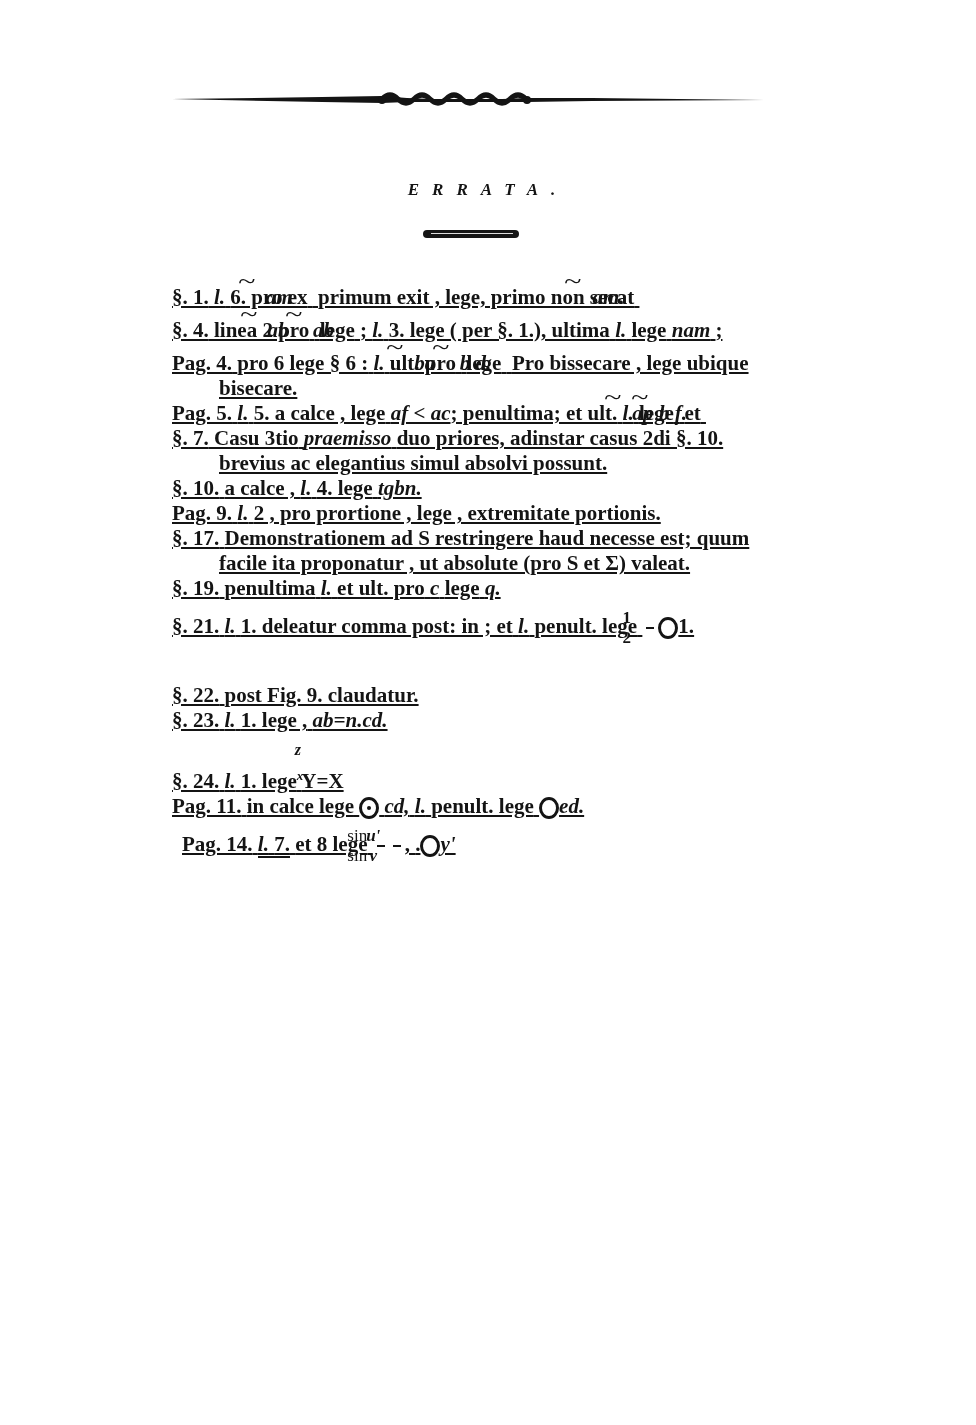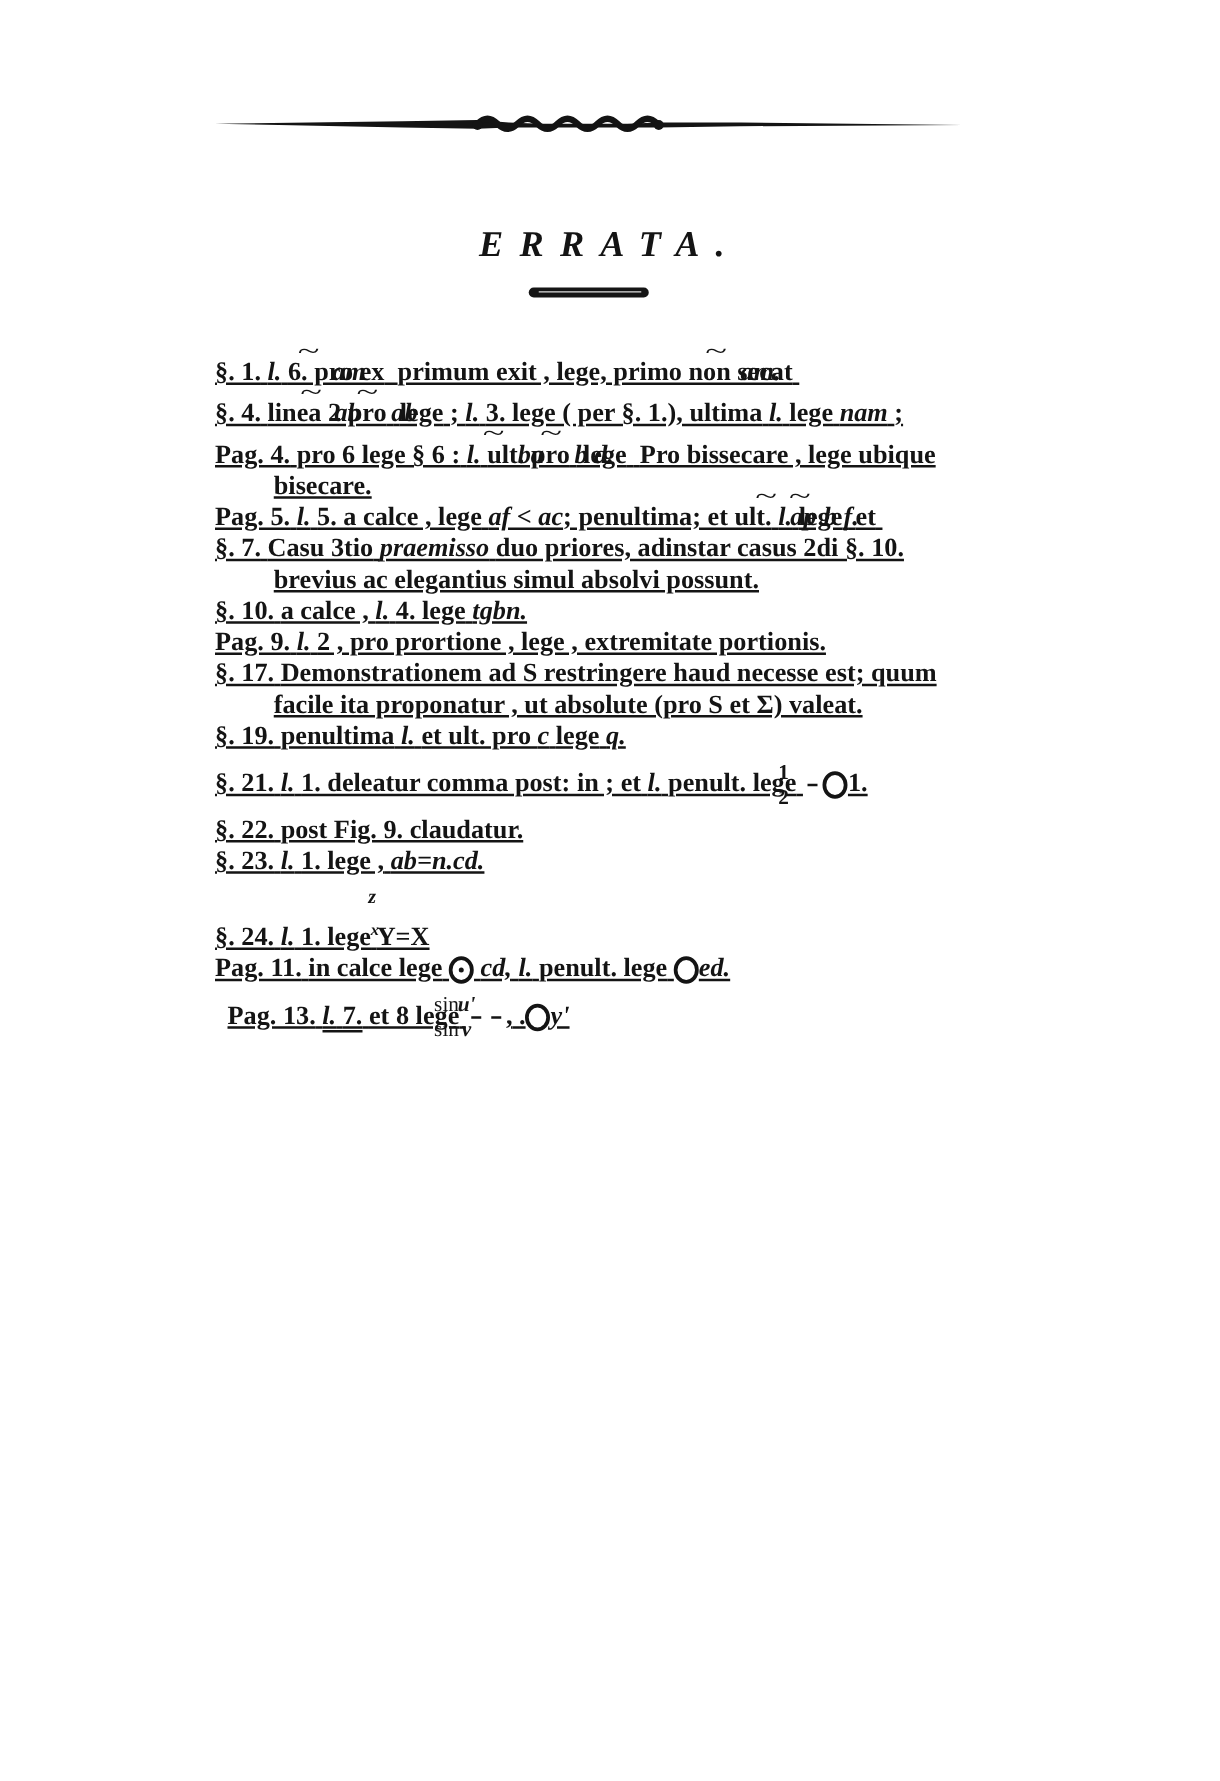--- a/index.html
+++ b/index.html
@@ -1,21 +1,21 @@
 <!DOCTYPE html>
 <html><head>
 <meta charset="utf-8">
 <style>
   html, body { margin: 0; padding: 0; background: #ffffff; }
   body { width: 976px; height: 1425px; position: relative; overflow: hidden;
          font-family: "DejaVu Serif", "Liberation Serif", serif; color: #141414; }
   .ornament { position: absolute; left: 172px; top: 90px; width: 598px; height: 18px; }
   .title { position: absolute; left: 0; width: 976px; top: 180px; text-align: center;
            font-family: "Liberation Serif", serif; font-style: italic; font-weight: bold;
-           font-size: 29px; letter-spacing: 13px; }
+           font-size: 17px; letter-spacing: 13px; }
   .rule-small { position: absolute; left: 423px; top: 230px; width: 96px; height: 8px;
                 background: #151515; border-radius: 4px; }
   .rule-small::after { content: ""; position: absolute; left: 8px; right: 6px; top: 3px; height: 1px; background: #ddd; }
   .entries { position: absolute; left: 172px; top: 285px; width: 610px;
              font-family: "Liberation Serif", serif; font-weight: bold; font-size: 21px; line-height: 25px; text-decoration: underline; }
   .entry { position: relative; padding-left: 47px; text-indent: -47px; margin: 0; }
   .entry.sp { margin-top: 8px; }
   .it { font-style: italic; }
   .tilde { position: relative; display: inline-block; }
   .tilde::before { content: "~"; position: absolute; left: 50%; top: -16px; transform: translateX(-50%) scaleX(1.6); font-weight: normal; font-size: 20px; }
@@ -131,21 +131,21 @@
     <span class="it">l.</span>
     <span>1. deleatur comma post: in ; et</span>
     <span class="it">l.</span>
     <span>penult. lege</span>
     <span class="frac">
       <span class="num">1</span>
       <span class="den">2</span>
     </span><span class="circ"></span><span>1.</span>
   </p>
 
-  <p class="entry sp" style="margin-top:4px">
+  <p class="entry sp" style="margin-top:36px">
     <span>§. 22.</span>
     <span>post Fig. 9. claudatur.</span>
   </p>
 
   <p class="entry">
     <span>§. 23.</span>
     <span class="it">l.</span>
     <span>1. lege ,</span>
     <span class="it">ab=n.cd.</span>
   </p>
@@ -161,21 +161,21 @@
     <span>Pag. 11.</span>
     <span>in calce lege</span>
     <span class="circ dot"></span>
     <span class="it">cd,</span>
     <span class="it">l.</span>
     <span>penult. lege</span>
     <span class="circ"></span><span class="it">ed.</span>
   </p>
 
   <p class="entry sp" style="padding-left:57px">
-    <span>Pag. 13.</span>
+    <span>Pag. 14.</span>
     <span class="ulined"><span class="it">l.</span> <span>7.</span></span>
     <span>et 8 lege</span>
     <span class="frac">
       <span class="num" style="font-weight:normal">sin</span>
       <span class="den" style="font-weight:normal">sin</span>
     </span><span class="frac it">
       <span class="num">u'</span>
       <span class="den">v</span>
     </span><span>,</span>
     <span>.</span><span class="circ"></span><span class="it">y'</span>

